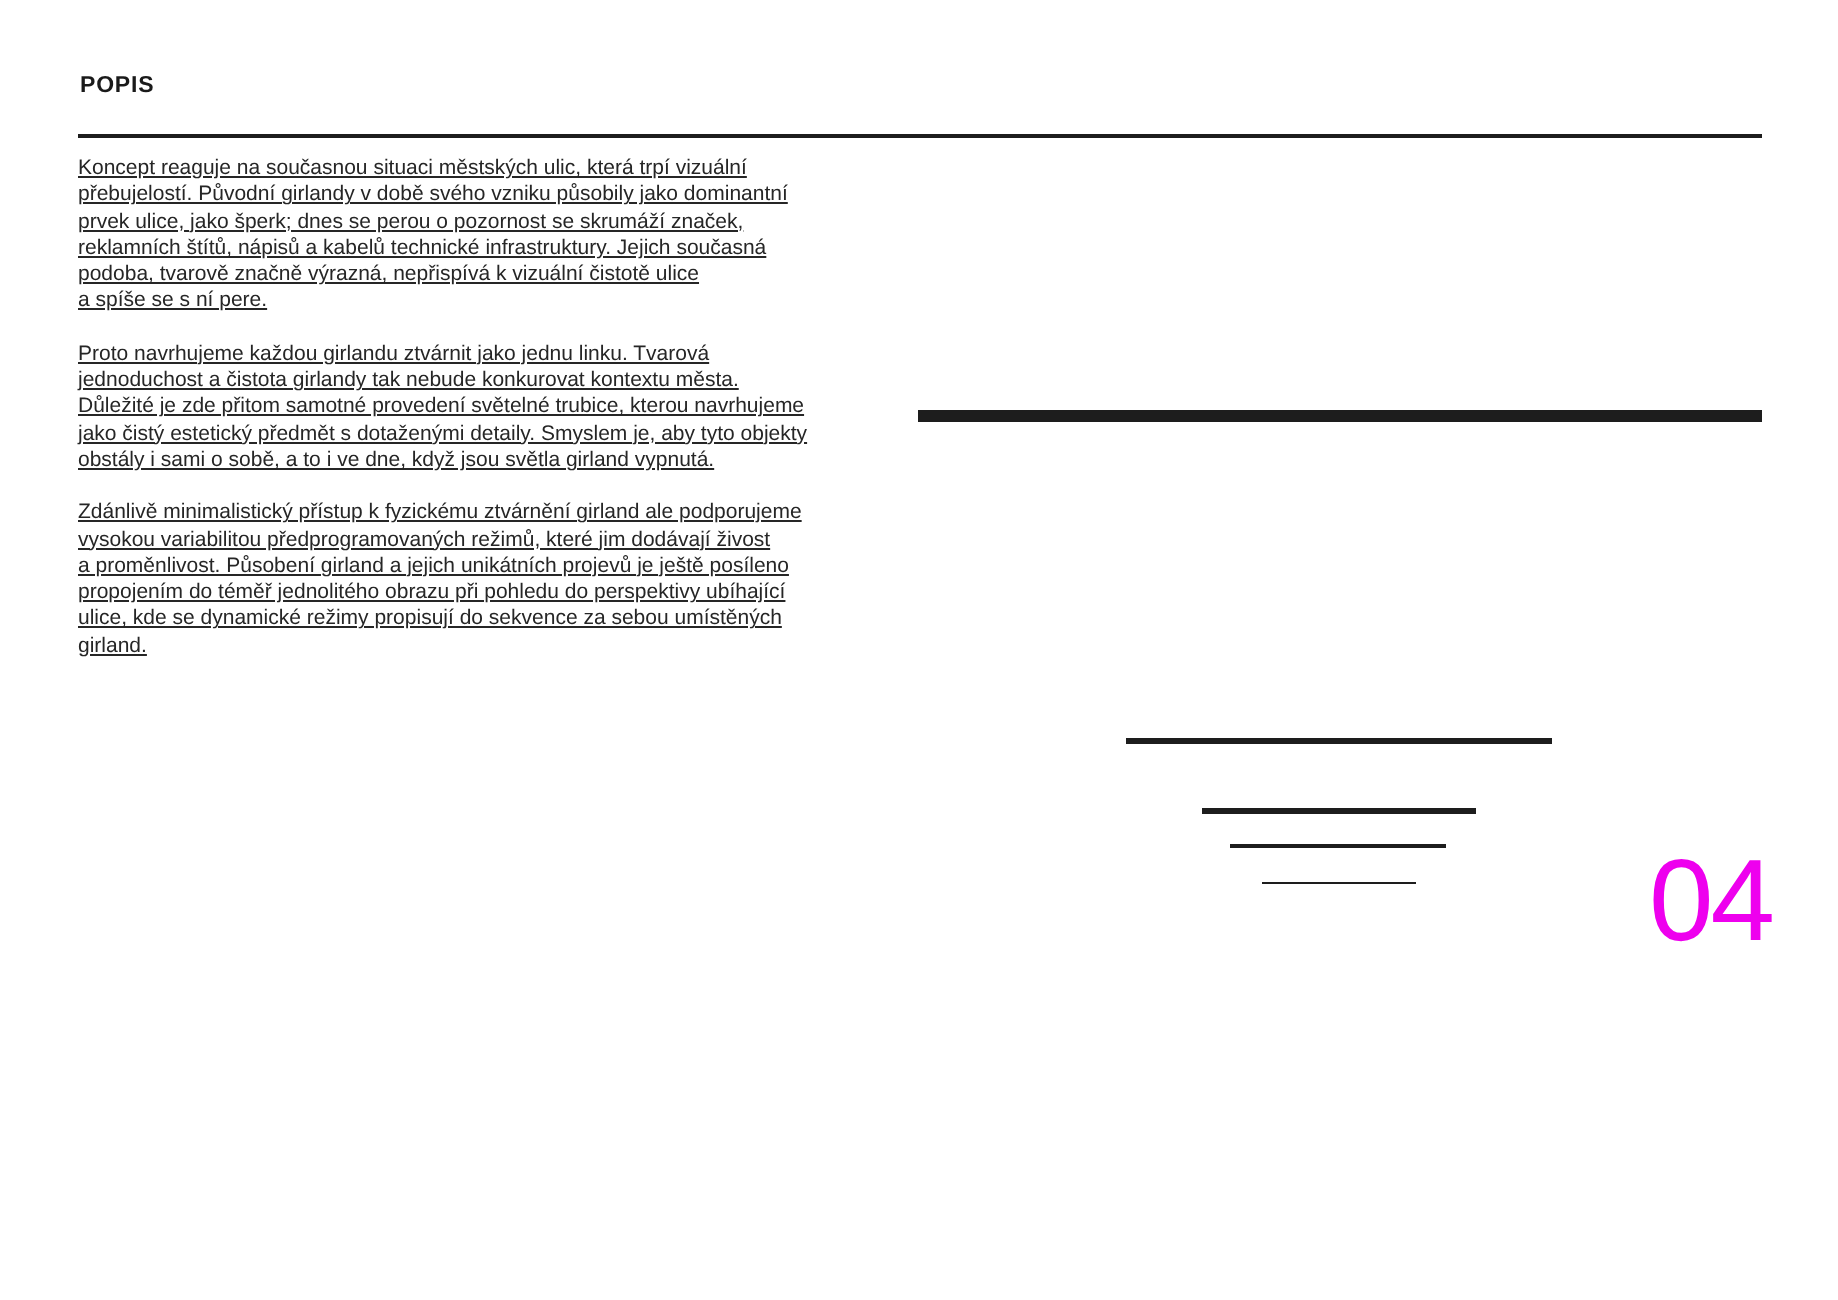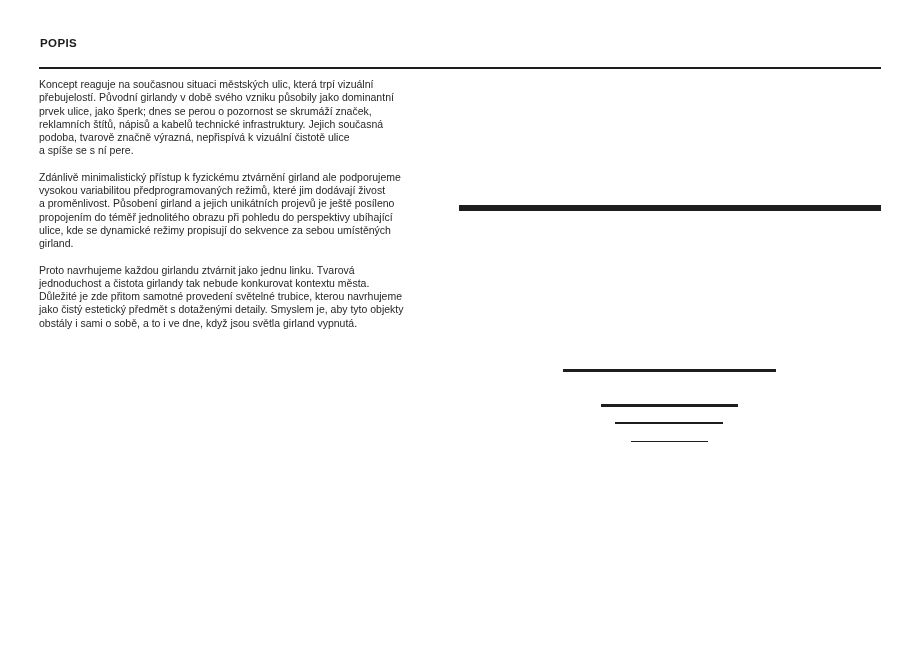--- a/index.html
+++ b/index.html
@@ -34,20 +34,21 @@
     left: 39px;
     top: 78px;
     width: 428px;
     color: #262626;
     font-size: 10.5px;
     line-height: 13.3px;
   }
   .text-col p {
     margin: 0 0 13px 0;
     white-space: pre-line;
+    text-decoration: underline;
   }
   .graphic { position: absolute; left: 0; top: 0; width: 100%; height: 100%; pointer-events: none; }
   .gl { position: absolute; }
   .caption {
     position: absolute;
     left: 39px;
     top: 622px;
     font-size: 8.5px;
     line-height: 11px;
     color: #3d3d3d;
@@ -71,37 +72,38 @@
 
   <div class="rule"></div>
 
   <main class="text-col">
     <p>Koncept reaguje na současnou situaci městských ulic, která trpí vizuální
 přebujelostí. Původní girlandy v době svého vzniku působily jako dominantní
 prvek ulice, jako šperk; dnes se perou o pozornost se skrumáží značek,
 reklamních štítů, nápisů a kabelů technické infrastruktury. Jejich současná
 podoba, tvarově značně výrazná, nepřispívá k vizuální čistotě ulice
 a spíše se s ní pere.</p>
+    <p>Proto navrhujeme každou girlandu ztvárnit jako jednu linku. Tvarová
+jednoduchost a čistota girlandy tak nebude konkurovat kontextu města.
+Důležité je zde přitom samotné provedení světelné trubice, kterou navrhujeme
+jako čistý estetický předmět s dotaženými detaily. Smyslem je, aby tyto objekty
+obstály i sami o sobě, a to i ve dne, když jsou světla girland vypnutá.</p>
     <p>Zdánlivě minimalistický přístup k fyzickému ztvárnění girland ale podporujeme
 vysokou variabilitou předprogramovaných režimů, které jim dodávají živost
 a proměnlivost. Působení girland a jejich unikátních projevů je ještě posíleno
 propojením do téměř jednolitého obrazu při pohledu do perspektivy ubíhající
 ulice, kde se dynamické režimy propisují do sekvence za sebou umístěných
 girland.</p>
-    <p>Proto navrhujeme každou girlandu ztvárnit jako jednu linku. Tvarová
-jednoduchost a čistota girlandy tak nebude konkurovat kontextu města.
-Důležité je zde přitom samotné provedení světelné trubice, kterou navrhujeme
-jako čistý estetický předmět s dotaženými detaily. Smyslem je, aby tyto objekty
-obstály i sami o sobě, a to i ve dne, když jsou světla girland vypnutá.</p>
   </main>
 
   <div class="graphic">
       <div class="gl" style="left: 459px; top: 205px; width: 422px; height: 6px; background: rgb(29, 29, 29);"></div>
       <div class="gl" style="left: 563px; top: 369px; width: 213px; height: 3px; background: rgb(29, 29, 29);"></div>
       <div class="gl" style="left: 601px; top: 404px; width: 137px; height: 2.5px; background: rgb(29, 29, 29);"></div>
       <div class="gl" style="left: 615px; top: 422px; width: 108px; height: 2px; background: rgb(29, 29, 29);"></div>
       <div class="gl" style="left: 631px; top: 441px; width: 77px; height: 1px; background: rgb(29, 29, 29);"></div>
     </div>
 
   <div class="caption">Světelné girlandy v kabelů města Brna</div>
 
+  <div class="page-num" style="color: rgb(238, 0, 238);">04</div>
 
 </div>
 
 </body></html>

